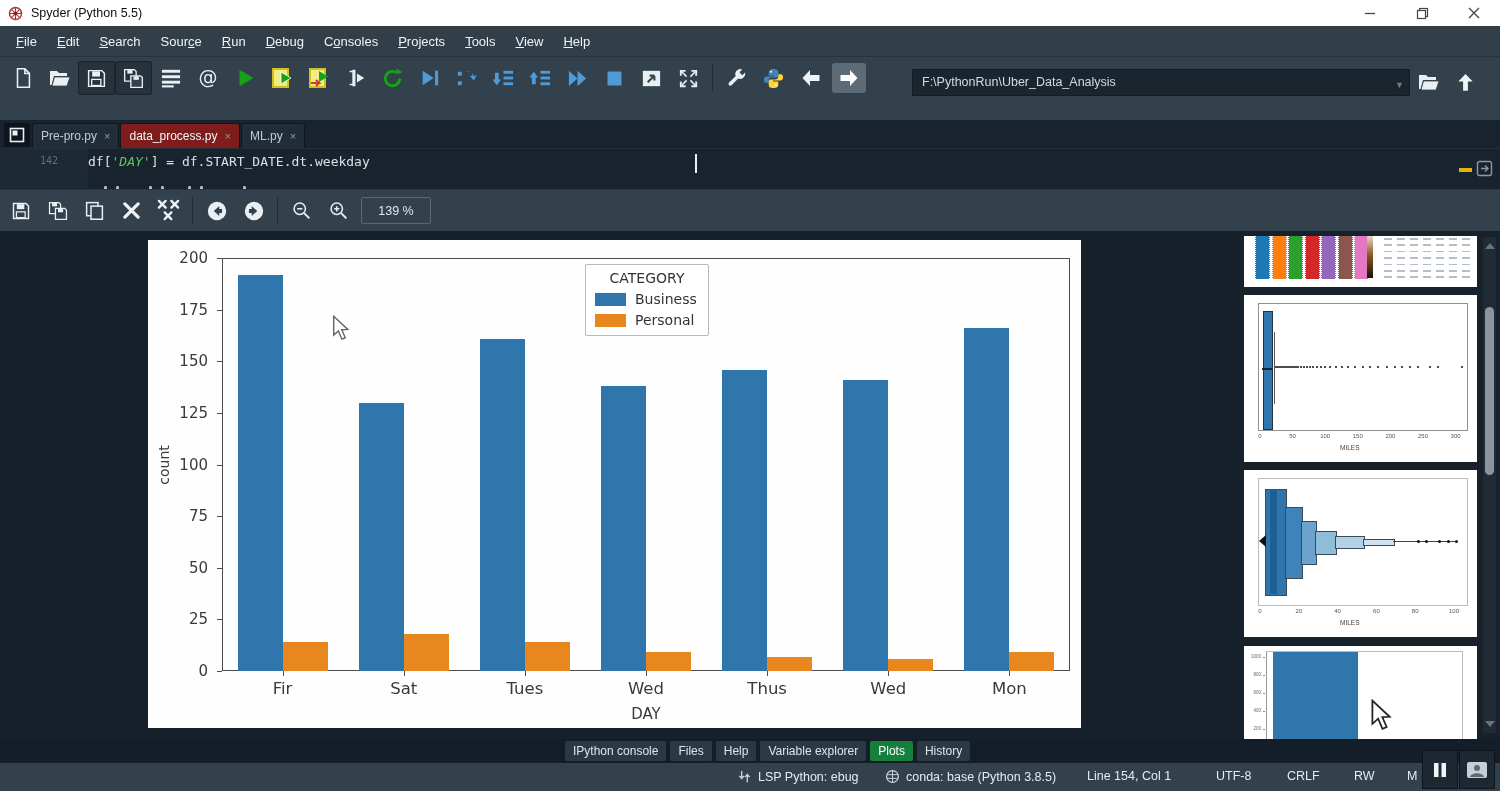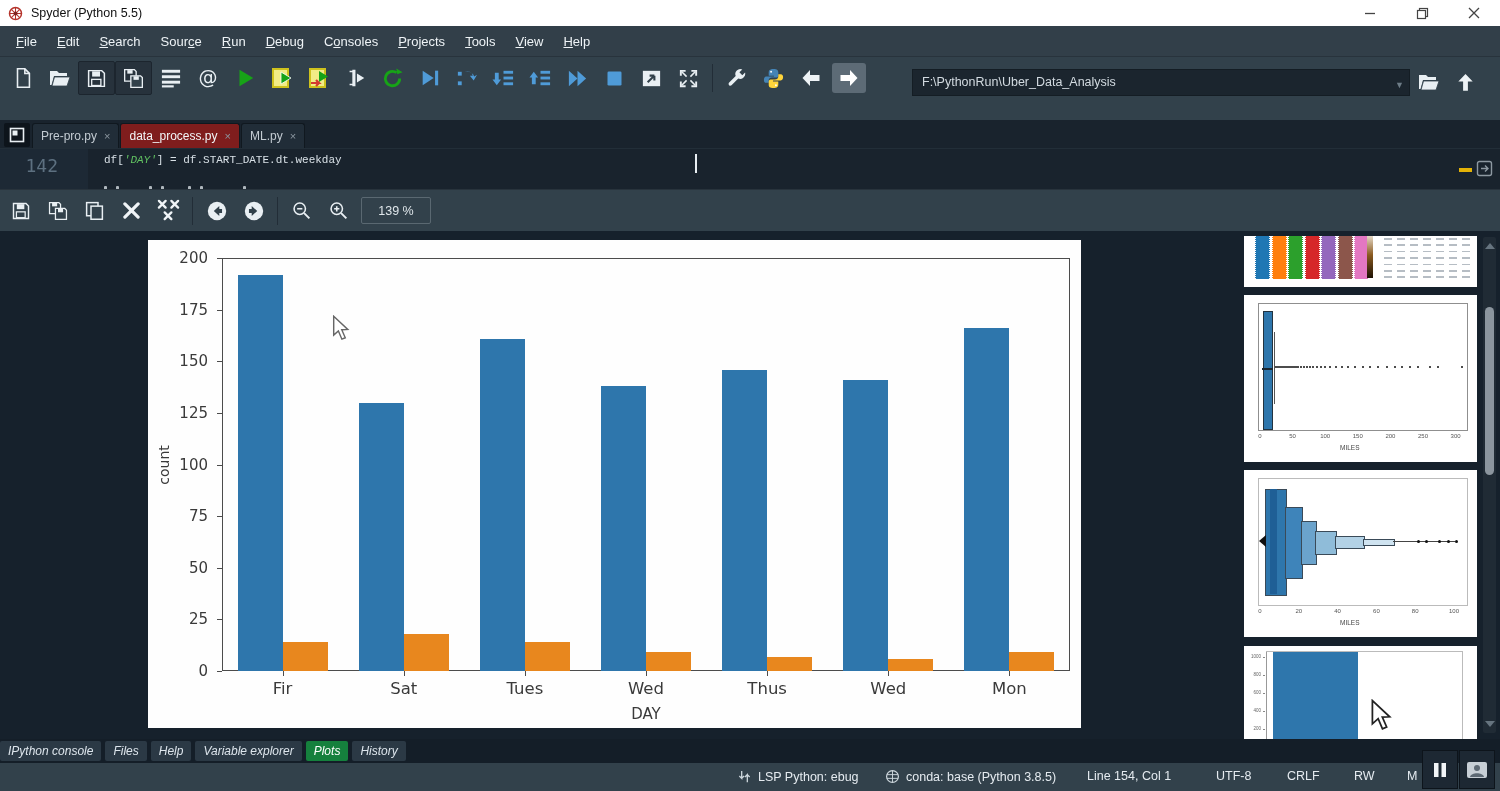--- a/index.html
+++ b/index.html
@@ -37,22 +37,22 @@
               background:#0d141b;border-radius:2px;}
   .etab{height:24px;display:flex;align-items:center;padding:0 8px;margin-right:1px;font-size:12px;
         background:#212d38;color:#c3cbd2;border:1px solid #10181f;border-bottom:none;border-radius:3px 3px 0 0;}
   .etab.active{background:#7f1d1d;color:#f2f6f8;}
   .etab .close-x{margin-left:7px;color:#8c97a0;font-size:11px;}
   .hamburger{position:absolute;width:18px;height:14px;display:flex;flex-direction:column;justify-content:space-between;}
   .hamburger i{display:block;height:3px;background:#e7edf1;border-radius:1px;}
   .editor{position:absolute;left:0;top:148px;width:1500px;height:41px;background:#19232d;overflow:hidden;
           border-top:1px solid #222e38;font-family:"DejaVu Sans Mono",monospace;}
   .gutter{position:absolute;left:0;top:0;width:88px;height:41px;background:#1d2935;}
-  .lineno{position:absolute;left:0;top:6px;width:58px;text-align:right;color:#5d7groan080;font-size:18px;color:#5d7080;}
-  .codeline{position:absolute;left:104px;top:5px;font-size:11px;color:#d8e0e6;white-space:pre;font-family:Liberation Mono, monospace;}
+  .lineno{position:absolute;left:0;top:6px;width:58px;text-align:right;color:#5d7groan080;font-size:10px;color:#5d7080;}
+  .codeline{position:absolute;left:88px;top:5px;font-size:13px;color:#d8e0e6;white-space:pre;}
   .code-str{color:#62c462;font-style:italic;}
   .caret{position:absolute;left:695px;top:5px;width:1.5px;height:19px;background:#e8eef2;}
   .partline{position:absolute;left:104px;top:31px;height:10px;}
   .partline i{display:inline-block;width:3px;height:9px;background:#aeb6bc;margin-right:9px;border-radius:1px;}
   .edit-flag{position:absolute;left:1459px;top:19px;width:13px;height:4px;background:#e3b207;}
   
   .plots-toolbar{position:absolute;left:0;top:189px;width:1500px;height:42px;background:#32414b;
                  display:flex;align-items:center;padding-left:2px;box-sizing:border-box;border-top:1px solid #28333c;}
   .zoom-box{width:68px;height:25px;border:1px solid #5a6871;border-radius:2px;color:#dfe6ea;font-size:12.5px;
             display:flex;align-items:center;justify-content:center;margin-left:4px;}
@@ -71,21 +71,21 @@
   .legend-row{display:flex;align-items:center;margin-top:5px;}
   .legend-swatch{width:31px;height:13px;margin-right:9px;}
   .legend-label{font-size:14px;color:#333;}
   
   .thumb{position:absolute;left:1244px;width:233px;background:#ffffff;overflow:hidden;}
   .scrollbar{position:absolute;left:1483px;top:6px;width:13px;height:496px;background:#202b35;border-radius:2px;}
   .scroll-thumb{position:absolute;left:2px;width:9px;background:#8b959e;border-radius:5px;}
   .scroll-arrow{position:absolute;left:2px;width:0;height:0;border-left:5px solid transparent;border-right:5px solid transparent;}
   
   .bottom-tabs{position:absolute;left:0;top:739px;width:1500px;height:24px;background:#141e28;
-               display:flex;align-items:center;box-sizing:border-box;font-style:italic;}
+               display:flex;align-items:center;padding-left:565px;box-sizing:border-box;}
   .btab{padding:3px 8px;margin-right:4px;font-size:12px;background:#2b3945;color:#dde5ec;border-radius:2px;white-space:nowrap;}
   .btab.active{background:#15803d;color:#ffffff;}
   
   .statusbar{position:absolute;left:0;top:763px;width:1500px;height:28px;background:#32414b;color:#e5ebf0;font-size:12.5px;}
   .st-item{position:absolute;top:6px;white-space:nowrap;display:flex;align-items:center;}
   .overlay-btn{position:absolute;width:36px;height:39px;background:#1d2833;border:1px solid #0d141b;
                display:flex;align-items:center;justify-content:center;box-sizing:border-box;}
   .cursor-svg{position:absolute;pointer-events:none;}
 </style>
 </head>
@@ -471,20 +471,31 @@
         <div class="bar" style="left: 695.286px; top: 139.835px; width: 45px; height: 291.165px; background: rgb(46, 118, 172);"></div>
         <div class="bar" style="left: 740.286px; top: 418.61px; width: 45px; height: 12.39px; background: rgb(232, 135, 30);"></div>
         <div class="tickmark" style="left: 740.286px; top: 431px; width: 1px; height: 5px;"></div>
         <div class="xtick-label" style="left: 695.286px; top: 439px;">Wed</div>
         <div class="bar" style="left: 816.429px; top: 88.21px; width: 45px; height: 342.79px; background: rgb(46, 118, 172);"></div>
         <div class="bar" style="left: 861.429px; top: 412.415px; width: 45px; height: 18.585px; background: rgb(232, 135, 30);"></div>
         <div class="tickmark" style="left: 861.429px; top: 431px; width: 1px; height: 5px;"></div>
         <div class="xtick-label" style="left: 816.429px; top: 439px;">Mon</div>
         <div class="axis-label" style="left: 458px; top: 465px; width: 80px;">DAY</div>
         <div class="axis-label" style="left: 16px; top: 224.5px; transform: translate(-50%, -50%) rotate(-90deg); white-space: nowrap; font-size: 14px;">count</div>
+        <div class="legend" style="left: 437px; top: 24px; width: 104px;">
+          <div class="legend-title">CATEGORY</div>
+          <div class="legend-row">
+            <div class="legend-swatch" style="background: rgb(46, 118, 172);"></div>
+            <div class="legend-label">Business</div>
+          </div>
+          <div class="legend-row">
+            <div class="legend-swatch" style="background: rgb(232, 135, 30);"></div>
+            <div class="legend-label">Personal</div>
+          </div>
+        </div>
       </div>
     <div id="thumbs">
         <div class="thumb" style="top: 5px; height: 51px;">
           <div style="position: absolute; left: 11px; top: -6px; width: 13px; height: 49px; background: rgb(31, 119, 180); border-left: 1px dotted rgb(255, 255, 255); border-right: 1px dotted rgb(255, 255, 255);"></div>
           <div style="position: absolute; left: 27.5px; top: -6px; width: 13px; height: 49px; background: rgb(255, 127, 14); border-left: 1px dotted rgb(255, 255, 255); border-right: 1px dotted rgb(255, 255, 255);"></div>
           <div style="position: absolute; left: 44px; top: -6px; width: 13px; height: 49px; background: rgb(44, 160, 44); border-left: 1px dotted rgb(255, 255, 255); border-right: 1px dotted rgb(255, 255, 255);"></div>
           <div style="position: absolute; left: 60.5px; top: -6px; width: 13px; height: 49px; background: rgb(214, 39, 40); border-left: 1px dotted rgb(255, 255, 255); border-right: 1px dotted rgb(255, 255, 255);"></div>
           <div style="position: absolute; left: 77px; top: -6px; width: 13px; height: 49px; background: rgb(148, 103, 189); border-left: 1px dotted rgb(255, 255, 255); border-right: 1px dotted rgb(255, 255, 255);"></div>
           <div style="position: absolute; left: 93.5px; top: -6px; width: 13px; height: 49px; background: rgb(140, 86, 75); border-left: 1px dotted rgb(255, 255, 255); border-right: 1px dotted rgb(255, 255, 255);"></div>
           <div style="position: absolute; left: 110px; top: -6px; width: 13px; height: 49px; background: rgb(227, 119, 194); border-left: 1px dotted rgb(255, 255, 255); border-right: 1px dotted rgb(255, 255, 255);"></div>

